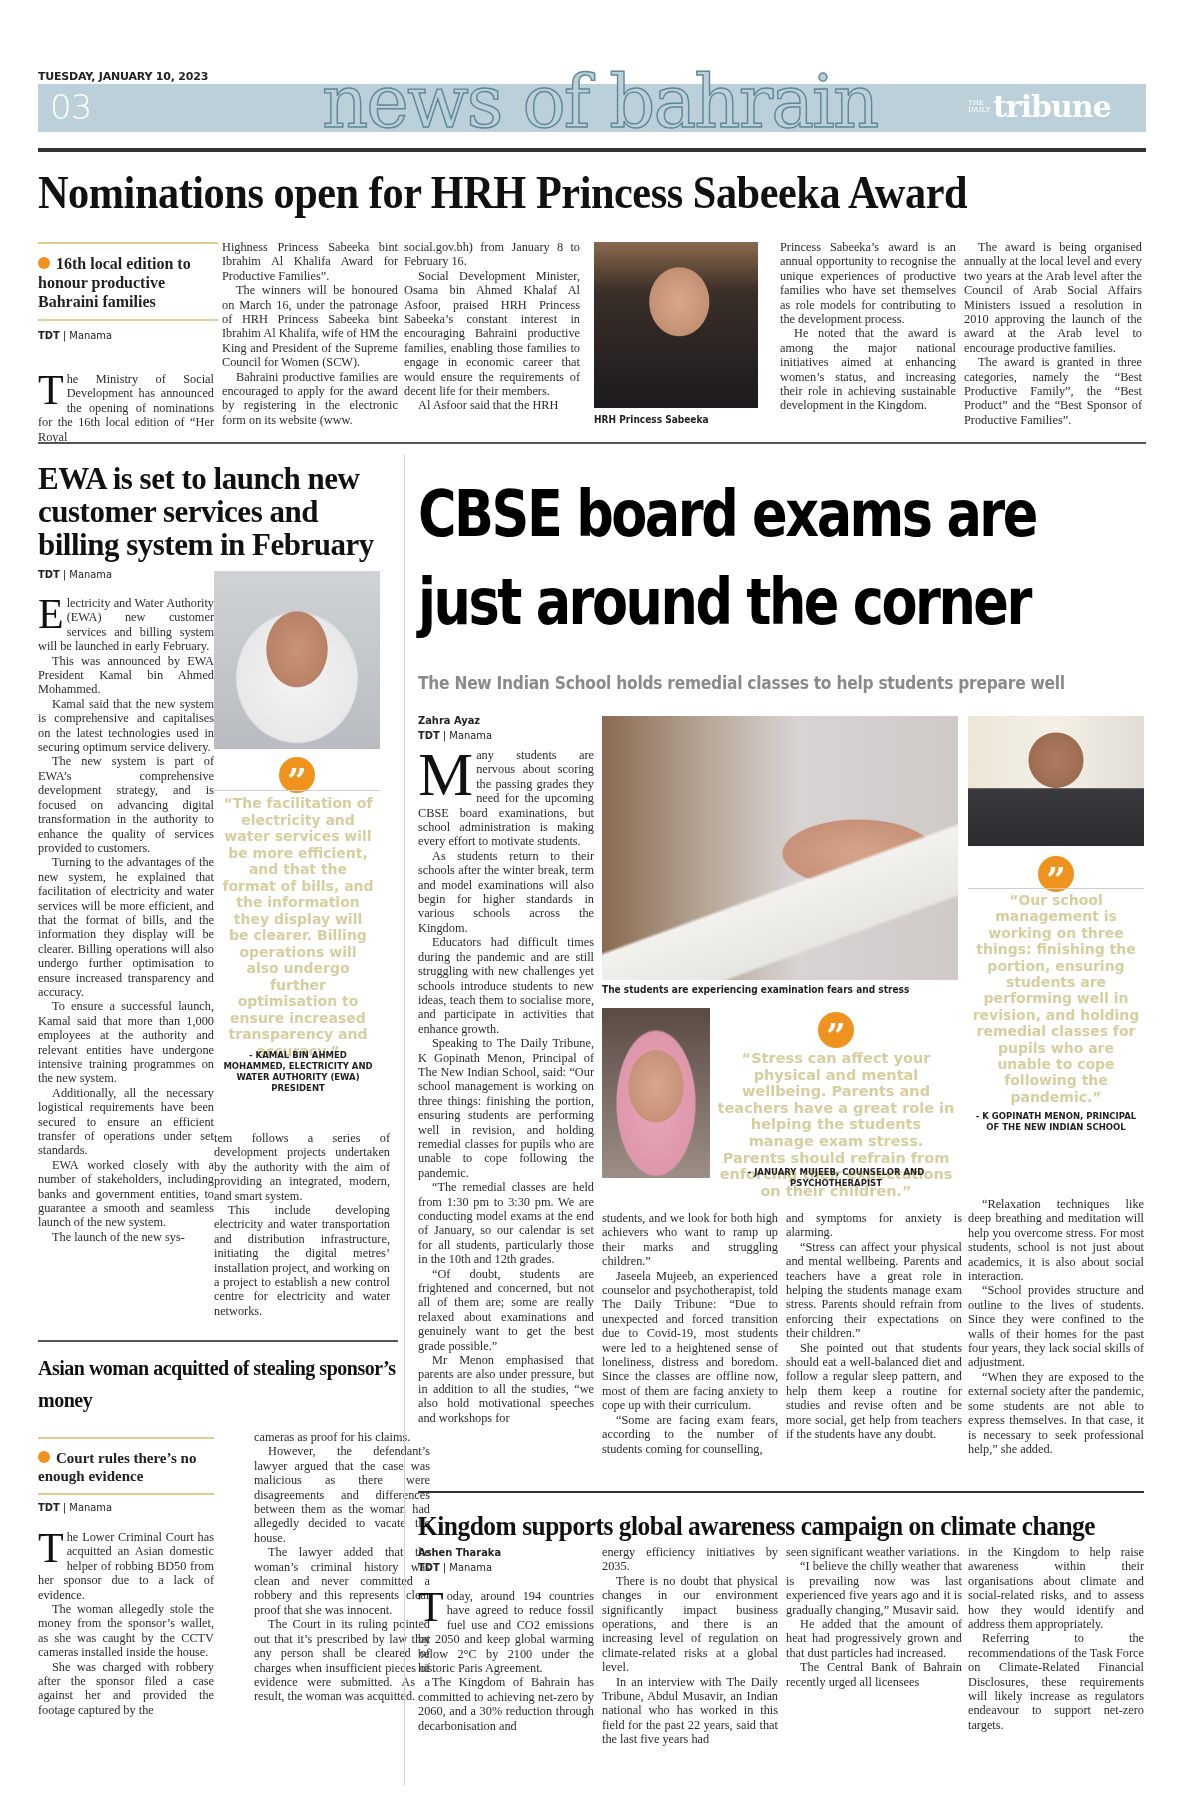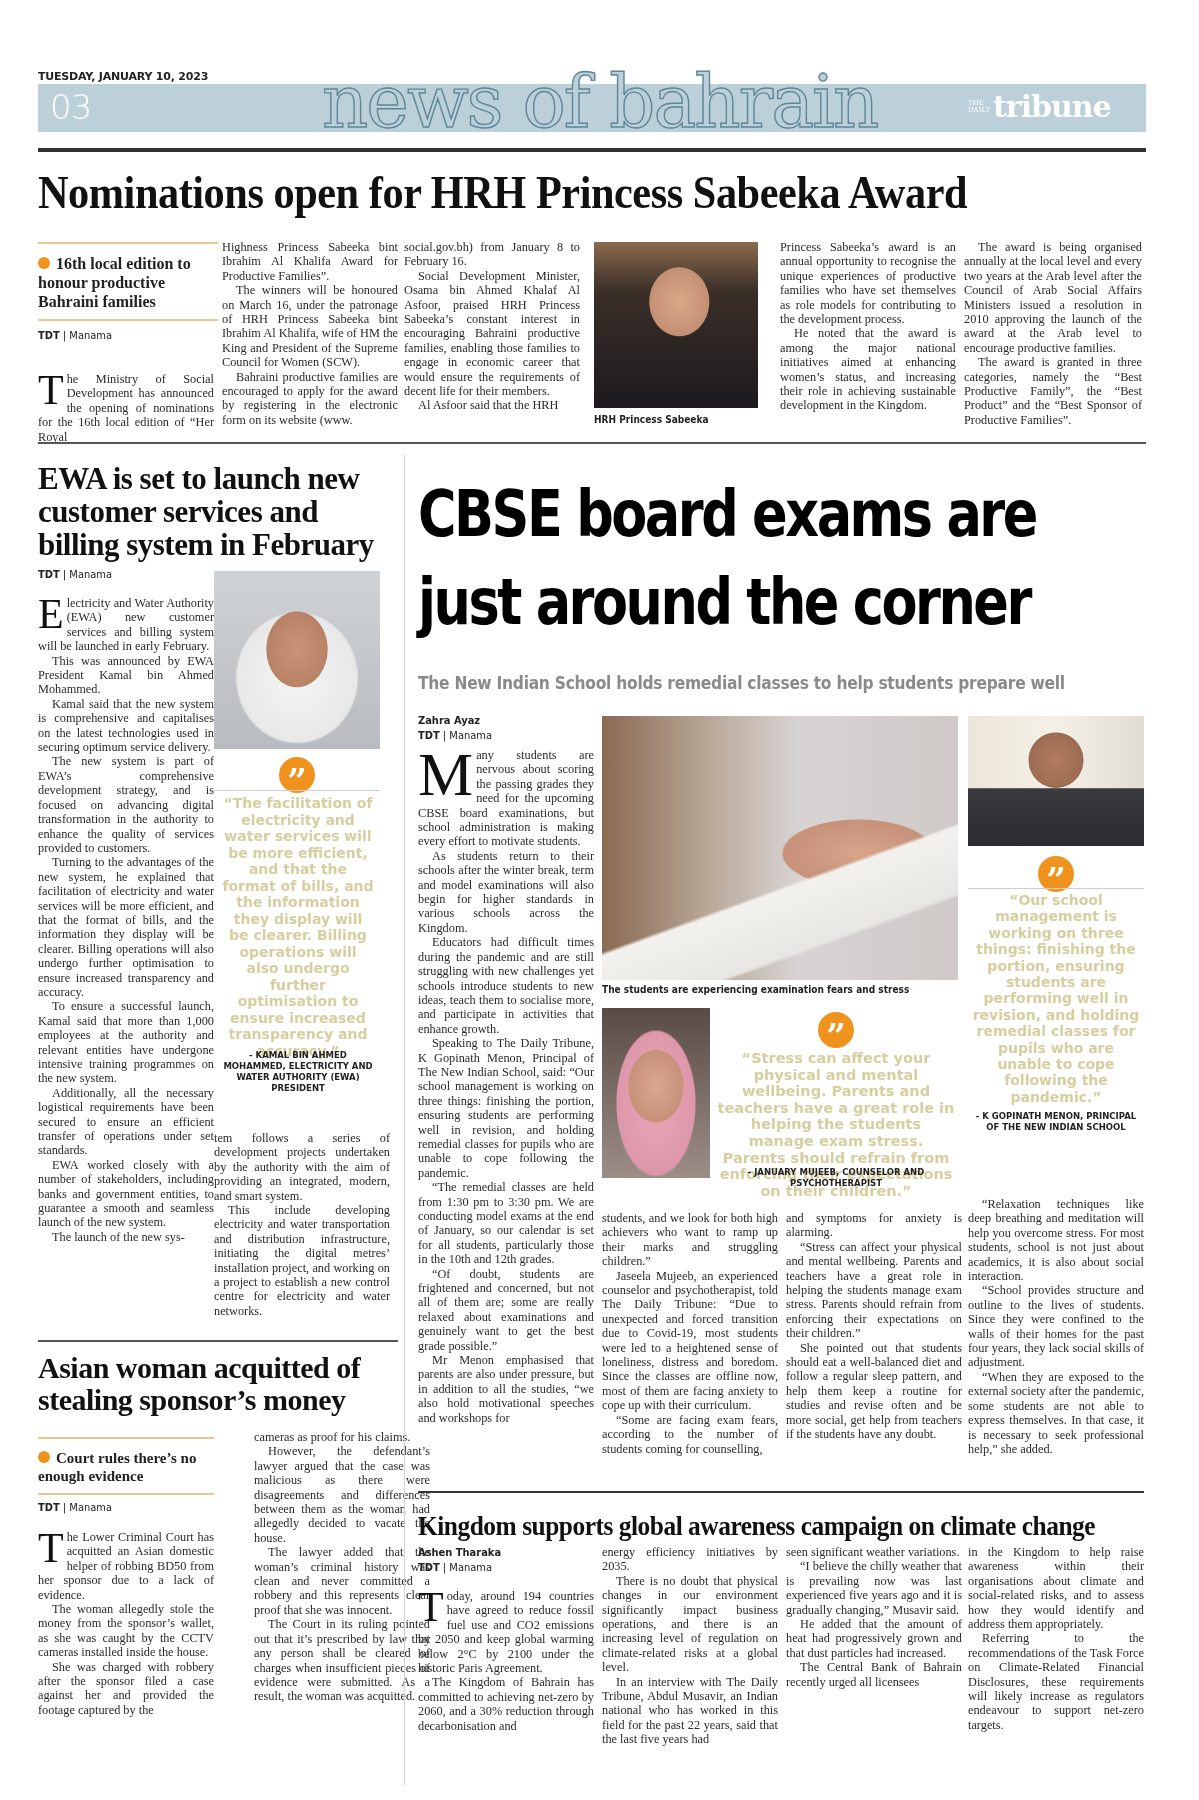--- a/index.html
+++ b/index.html
@@ -17,21 +17,21 @@
   .logo { left: 968px; top: 89px; display: flex; align-items: center; gap: 3px; }
   .logo-small { font-family: "DejaVu Serif", serif; font-size: 7px; line-height: 7px; color: #fff; width: 22px; }
   .logo-big { font-family: "DejaVu Serif", serif; font-weight: bold; font-size: 30px; color: #fff; letter-spacing: -1px; }
   .rule-thick { left: 38px; width: 1108px; height: 4px; background: #333; }
   .rule-thin { left: 38px; width: 1108px; height: 2px; background: #555; }
 
   
   .hl { font-family: "Liberation Serif", serif; color: #111; letter-spacing: -0.5px; }
   .h-nom { left: 38px; top: 168px; font-size: 46px; line-height: 50px; transform: scaleX(0.92); transform-origin: left; white-space: nowrap; }
   .h-ewa { left: 38px; top: 462px; width: 360px; font-size: 31px; line-height: 33px; font-weight: bold; }
-  .h-asian { left: 38px; top: 1352px; width: 360px; font-size: 30px; line-height: 32px; font-weight: bold; }
+  .h-asian { left: 38px; top: 1352px; width: 360px; font-size: 20px; line-height: 32px; font-weight: bold; }
   .h-cbse { left: 418px; top: 470px; width: 740px; font-family: "DejaVu Sans", sans-serif; font-weight: bold; font-size: 64px; line-height: 88px; color: #000; letter-spacing: -3px; transform: scaleX(0.82); transform-origin: left; white-space: nowrap; }
   .sub-cbse { left: 418px; top: 672px; font-family: "DejaVu Sans", sans-serif; font-weight: bold; font-size: 18px; color: #8a8a8a; transform: scaleX(0.86); transform-origin: left; white-space: nowrap; letter-spacing: -0.3px; }
   .h-climate { left: 418px; top: 1511px; font-size: 27px; line-height: 30px; font-weight: bold; white-space: nowrap; transform: scaleX(0.94); transform-origin: left; }
 
   
   .col { font-family: "Liberation Serif", serif; font-size: 12.3px; line-height: 14.4px; color: #2a2a2a; text-align: justify; hyphens: manual; }
   .col p { text-indent: 14px; }
   .col p.first { text-indent: 0; }
   .dropcap { float: left; font-family: "Liberation Serif", serif; font-size: 42px; line-height: 32px; padding-right: 3px; margin-top: 2px; color: #111; }
   .dropcap.big { font-size: 62px; line-height: 48px; }

